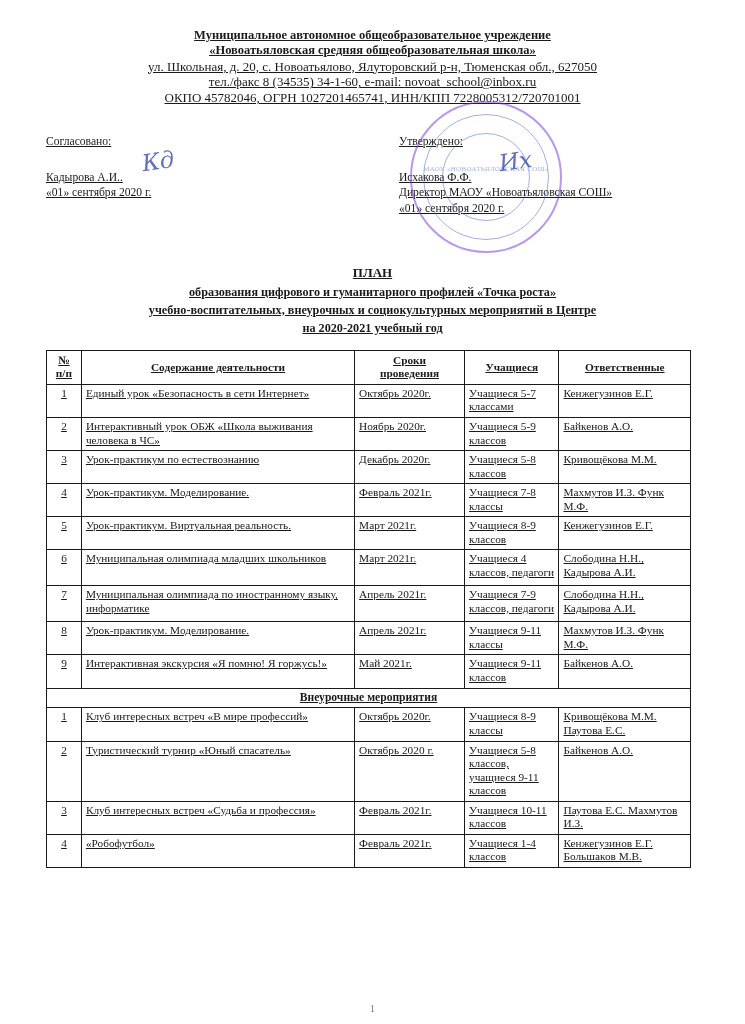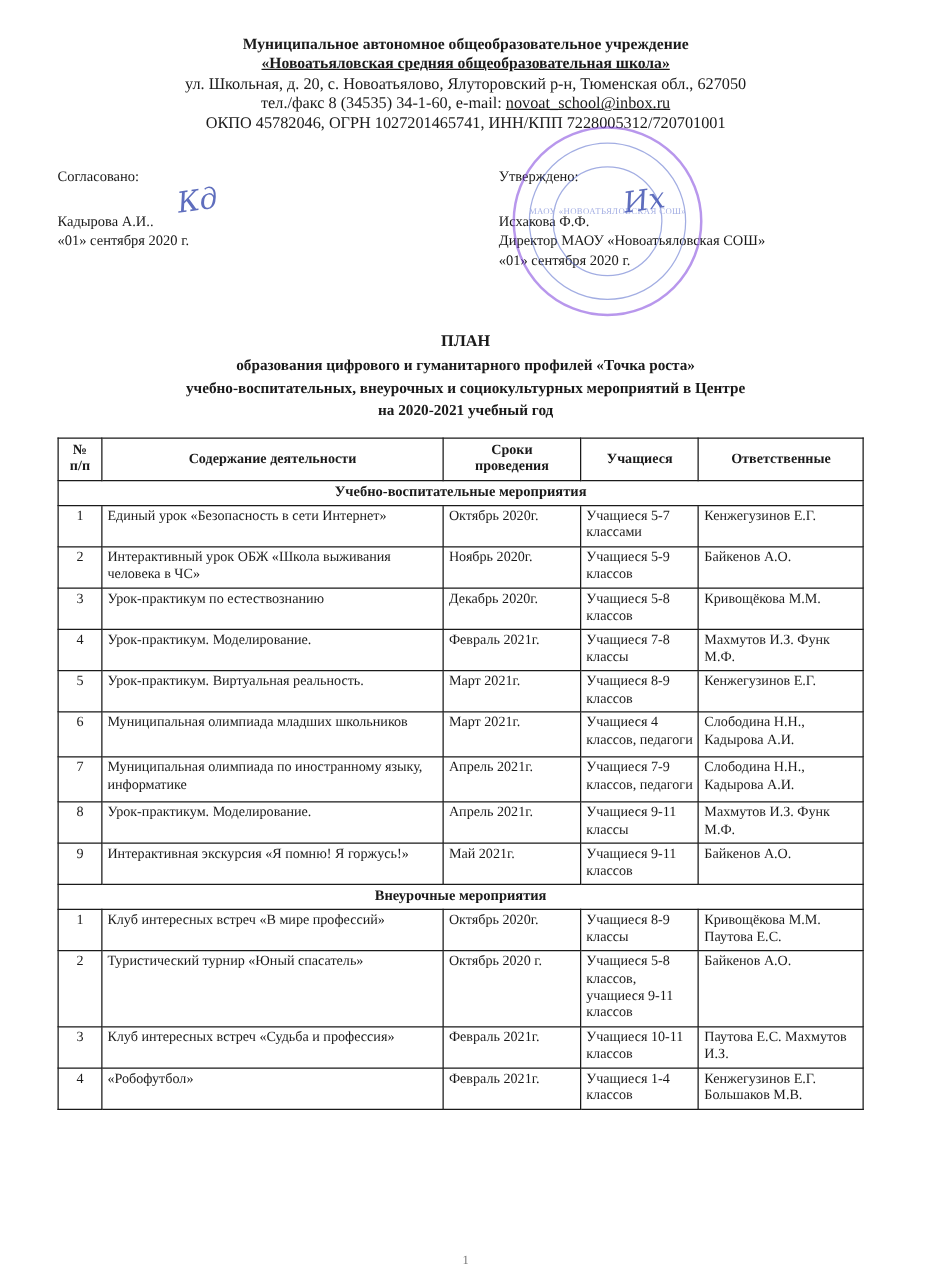--- a/index.html
+++ b/index.html
@@ -14,20 +14,21 @@
     color: #1a1a1a;
     position: relative;
     overflow: hidden;
   }
   .page {
     position: relative;
     width: 745px;
     height: 1024px;
     box-sizing: border-box;
     padding: 28px 46px 0 46px;
+    text-decoration: underline;
   }
   .header-block {
     text-align: center;
     line-height: 1.22;
   }
   .h-line1 {
     font-size: 12.5px;
     font-weight: bold;
   }
   .h-line2 {
@@ -239,23 +240,20 @@
         <th>
           <div>Сроки</div>
           <div>проведения</div>
         </th>
         <th>Учащиеся</th>
         <th>Ответственные</th>
       </tr>
     </thead>
     <tbody>
 
-      <tr class="section-row">
-        <td colspan="5">Учебно-воспитательные мероприятия</td>
-      </tr>
       <tr>
         <td class="cell-num">1</td>
         <td>Единый урок «Безопасность в сети Интернет»</td>
         <td>Октябрь 2020г.</td>
         <td>Учащиеся 5-7 классами</td>
         <td>Кенжегузинов Е.Г.</td>
       </tr>
       <tr>
         <td class="cell-num">2</td>
         <td>Интерактивный урок ОБЖ «Школа выживания человека в ЧС»</td>

